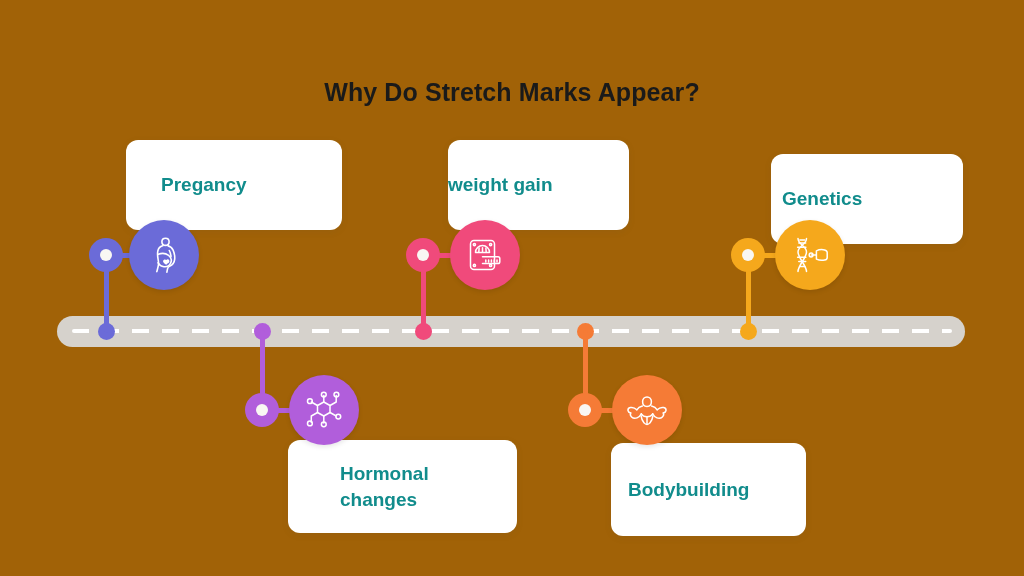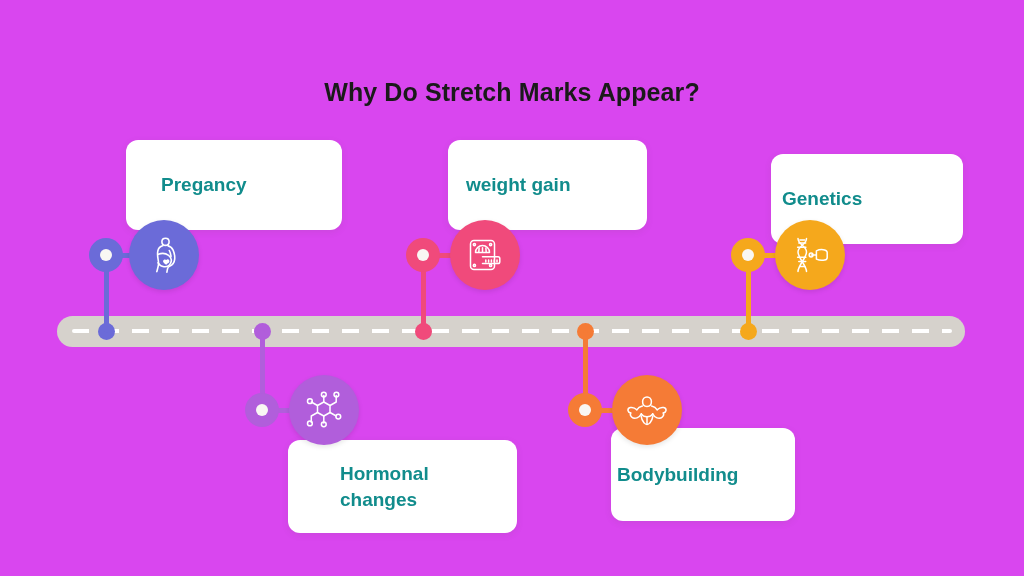--- a/index.html
+++ b/index.html
@@ -10,21 +10,21 @@
     width: 1024px;
     height: 576px;
     background: #F9F7F3;
     font-family: "Liberation Sans", sans-serif;
     overflow: hidden;
   }
   #infographic {
     position: relative;
     width: 1024px;
     height: 576px;
-    background: #d946ef;
+    background: #a16207;
   }
 
   
   .title {
     position: absolute;
     left: 0;
     top: 78px;
     width: 1024px;
     text-align: center;
     font-size: 25px;
@@ -187,21 +187,21 @@
           <circle cx="6.9" cy="34.4" r="2.4"></circle>
           <circle cx="35.3" cy="27.6" r="2.4"></circle>
           <circle cx="20.8" cy="35.3" r="2.4"></circle>
           <circle cx="20.8" cy="5.6" r="2.4"></circle>
         </svg>
       </span>
     </div>
   </div>
 
   <div class="item">
-    <div class="card" style="left:448px; top:140px; width:181px; height:90px; padding-left:18px;">
+    <div class="card" style="left:448px; top:140px; width:181px; height:90px; ">
       <div class="card-label">weight gain</div>
     </div>
 
     <div class="road-dot" style="left:415px; top:323px; background:#F04A7B;"></div>
     <div class="stem" style="left:421px; top:255px; height:78px; background:#F04A7B;"></div>
     <div class="link" style="left:435px; top:253px; width:26px; background:#F04A7B;"></div>
     <div class="ring" style="left:406px; top:238px; background:#F04A7B;">
       <div class="ring-hole"></div>
     </div>
 
@@ -216,21 +216,21 @@
           <circle cx="10.4" cy="31.4" r="1.1"></circle>
           <circle cx="26.6" cy="31.4" r="1.1"></circle>
           <path d="M18.5 22.8h15.5c1 0 1.8.8 1.8 1.8v3.1c0 1-.8 1.8-1.8 1.8H18.5"></path>
           <path d="M21.8 26v2.1M24.6 26v2.1M27.4 26v2.1M30.2 26v2.1M33 26v2.1"></path>
         </svg>
       </span>
     </div>
   </div>
 
   <div class="item">
-    <div class="card" style="left:611px; top:428px; width:178px; height:93px; padding-left:6px;">
+    <div class="card" style="left:611px; top:443px; width:178px; height:93px; padding-left:17px;">
       <div class="card-label">Bodybuilding</div>
     </div>
 
     <div class="road-dot" style="left:577px; top:323px; background:#F57B36;"></div>
     <div class="stem" style="left:583px; top:330px; height:78px; background:#F57B36;"></div>
     <div class="link" style="left:597px; top:408px; width:26px; background:#F57B36;"></div>
     <div class="ring" style="left:568px; top:393px; background:#F57B36;">
       <div class="ring-hole"></div>
     </div>
 

